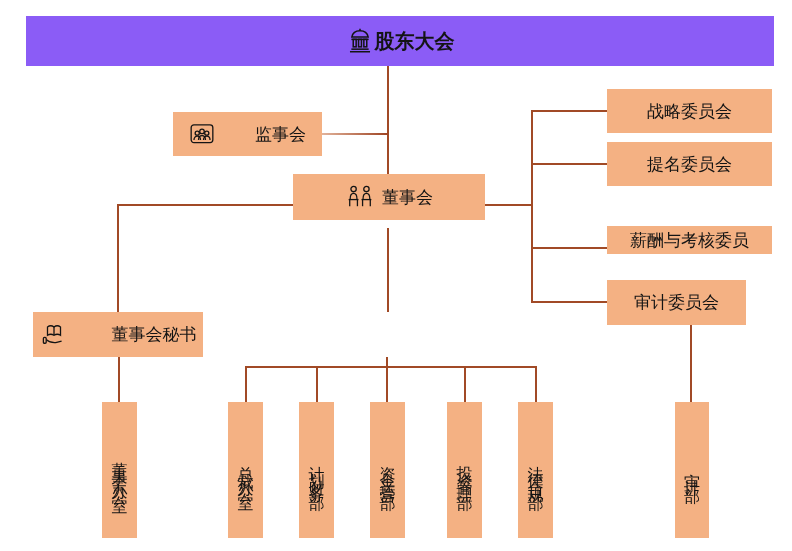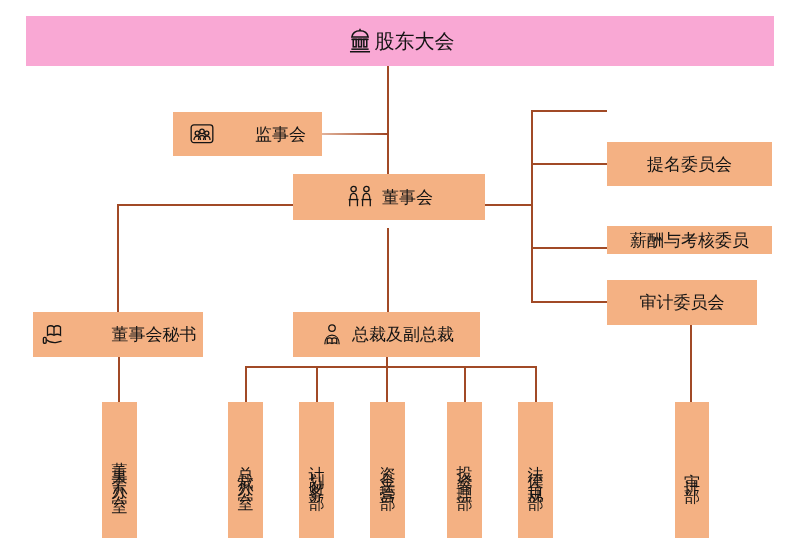--- a/index.html
+++ b/index.html
@@ -7,21 +7,21 @@
     position:relative;width:792px;height:551px;background:#ffffff;
     font-family:"DejaVu Sans","Liberation Sans",sans-serif;
     color:#141414;overflow:hidden;
   }
   .node{
     position:absolute;background:#F4B183;display:flex;align-items:center;
     justify-content:center;gap:7px;font-size:17px;color:#141414;
     white-space:nowrap;
   }
   .header{
-    background:#f9a8d4;font-size:20px;font-weight:normal;gap:1px;
+    background:#8b5cf6;font-size:20px;font-weight:bold;gap:1px;
   }
   .vbox span{
     writing-mode:vertical-lr;text-orientation:upright;
     letter-spacing:7px;font-size:16px;line-height:1;
   }
   .line{position:absolute;background:#A14A26;}
   .line.grad{background:linear-gradient(90deg,#E2B39B 0%,#9E4423 100%);}
   .icon{display:inline-flex;align-items:center;justify-content:center;}
   .icon svg{display:block;}
 </style>
@@ -93,53 +93,45 @@
         <circle cx="20" cy="4.6" r="2.5"></circle>
         <path d="M16.8 14 c0-3.6 1.5-5.4 3.2-5.4 s3.2 1.8 3.2 5.4"></path>
         <line x1="15.4" y1="14.4" x2="24.6" y2="14.4"></line>
         <line x1="16.4" y1="14.4" x2="16.4" y2="20.6"></line>
         <line x1="23.6" y1="14.4" x2="23.6" y2="20.6"></line>
       </svg>
     </span>
     <span>董事会</span>
   </div>
 
+  <div class="node" style="left:607px;top:89px;width:165px;height:44px;">
+    <span>战略委员会</span>
+  </div>
   <div class="node" style="left:607px;top:142px;width:165px;height:44px;">
     <span>提名委员会</span>
   </div>
   <div class="node" style="left:607px;top:226px;width:165px;height:28px;">
     <span>薪酬与考核委员</span>
   </div>
-  <div class="node" style="left:607px;top:280px;width:150px;height:45px;">
+  <div class="node" style="left:607px;top:280px;width:139px;height:45px;">
     <span>审计委员会</span>
   </div>
 
   <div class="node" style="left:33px;top:312px;width:170px;height:45px;gap:44px;">
     <span class="icon">
       <svg width="28" height="26" viewBox="0 0 24 24" fill="none" stroke="#141414" stroke-width="1.2">
         <path d="M6 4.6 c1.8-1.4 4.2-1.4 6 0 c1.8-1.4 4.2-1.4 6 0 v7.6 c-1.8-1.1-4.2-1.1-6 0 c-1.8-1.1-4.2-1.1-6 0 Z"></path>
         <line x1="12" y1="4.6" x2="12" y2="12.2"></line>
         <path d="M5 16.4 c2.4 2.2 5.6 2.8 8.6 2.6 l5.4-1.4"></path>
         <rect x="2.2" y="14.2" width="2.6" height="5.4" rx="1"></rect>
       </svg>
     </span>
     <span>董事会秘书</span>
   </div>
 
-  <div class="node" style="left:293px;top:312px;width:187px;height:45px;">
-    <span class="icon">
-      <svg width="26" height="26" viewBox="0 0 24 24" fill="none" stroke="#141414" stroke-width="1.2">
-        <circle cx="12" cy="5.6" r="3"></circle>
-        <path d="M5.4 20.6 c0-5.4 2.8-8.4 6.6-8.4 s6.6 3 6.6 8.4"></path>
-        <path d="M7.6 15.4 c1.5-1 3-1 4.4 0 c1.4-1 2.9-1 4.4 0 v4.4 c-1.5-.8-3-.8-4.4 0 c-1.4-.8-2.9-.8-4.4 0 Z"></path>
-        <line x1="12" y1="15.4" x2="12" y2="19.8"></line>
-      </svg>
-    </span>
-    <span>总裁及副总裁</span>
-  </div>
 
   <div class="node vbox" style="left:102px;top:402px;width:35px;height:136px;">
     <span>董事会办公室</span>
   </div>
   <div class="node vbox" style="left:228px;top:402px;width:35px;height:136px;">
     <span>总裁办公室</span>
   </div>
   <div class="node vbox" style="left:299px;top:402px;width:35px;height:136px;">
     <span>计划财务部</span>
   </div>

